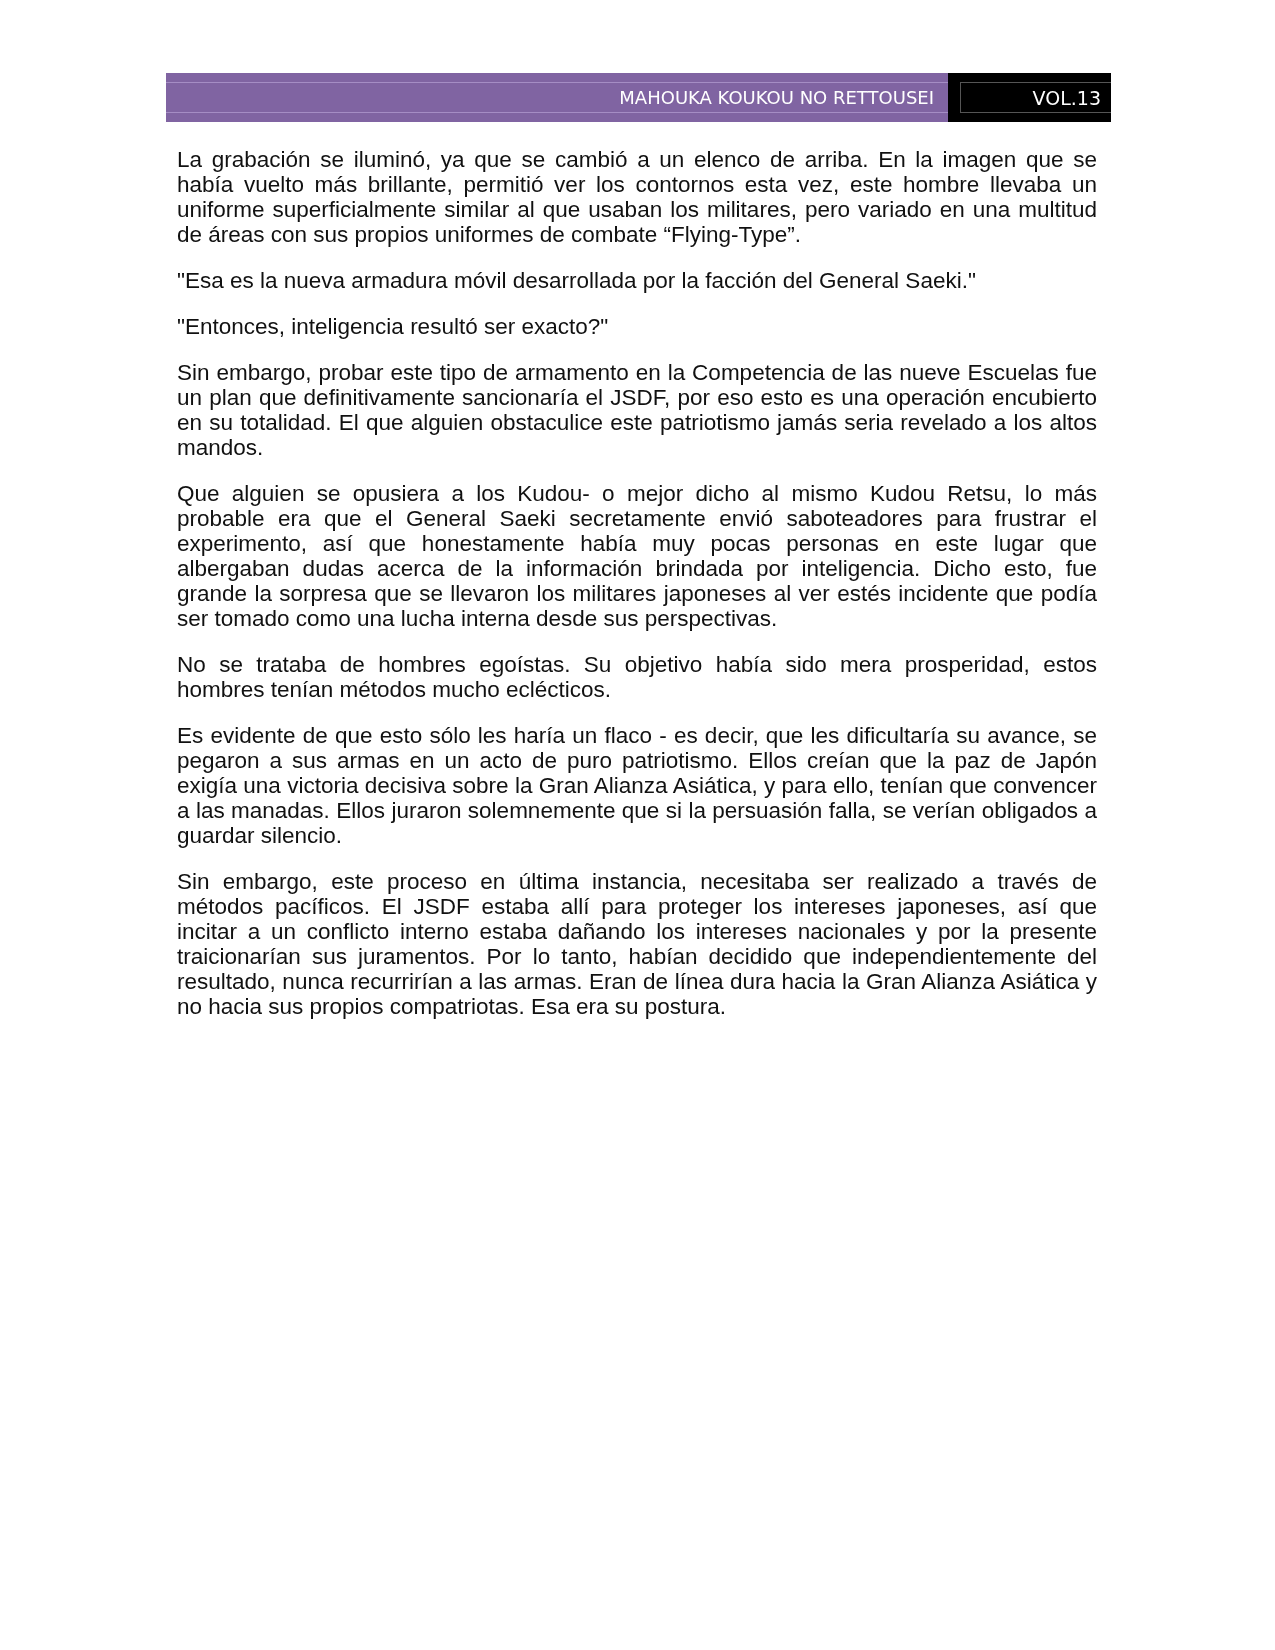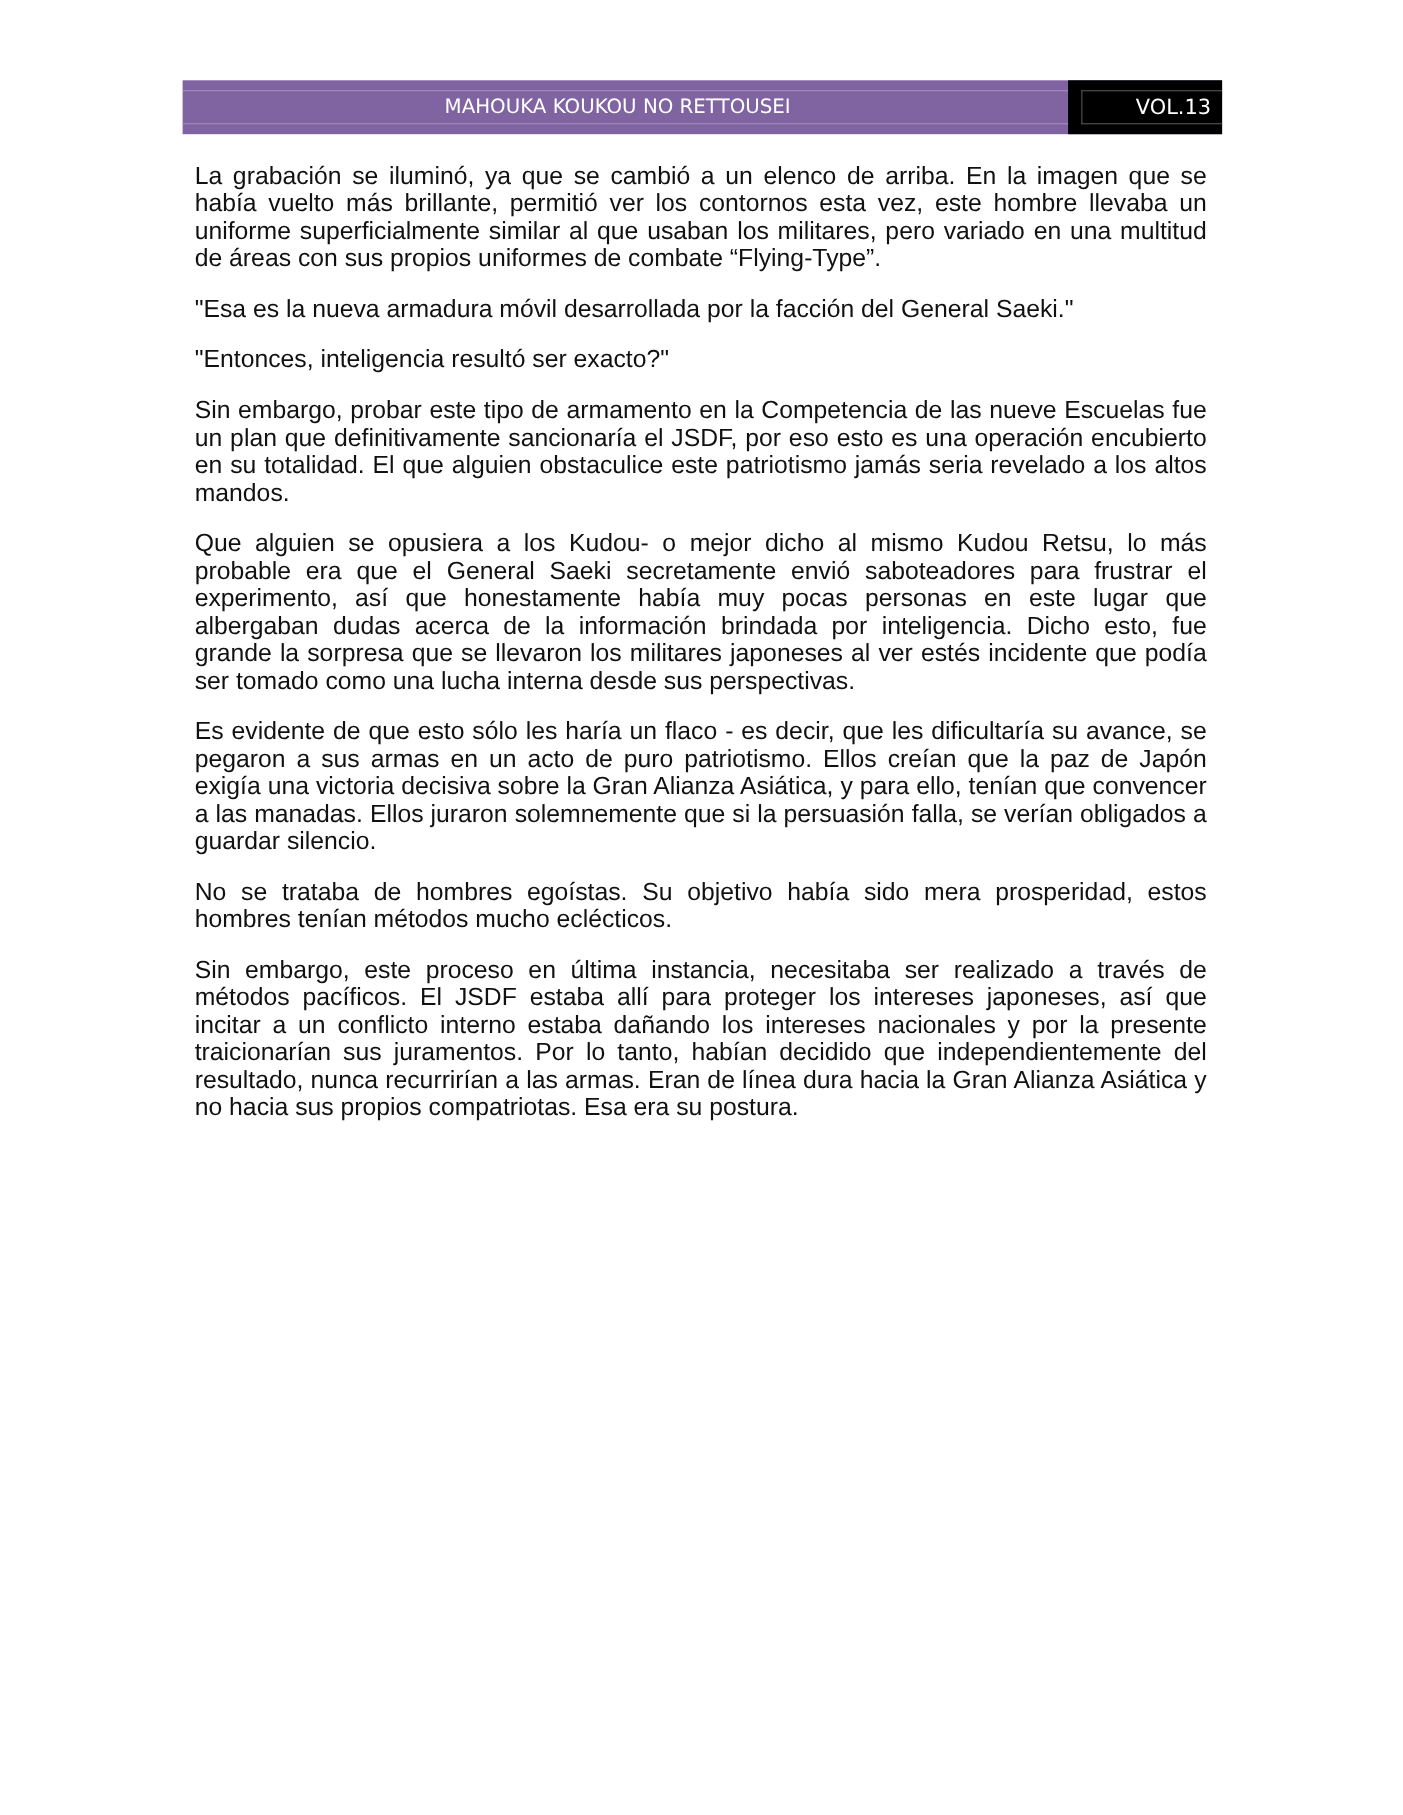--- a/index.html
+++ b/index.html
@@ -2,30 +2,30 @@
 <html><head>
   <meta charset="utf-8">
   <style>
     html, body { margin: 0; padding: 0; background: #ffffff; }
     body { width: 1275px; height: 1650px; position: relative; overflow: hidden; }
     .header {
       position: absolute; left: 166px; top: 73px; width: 945px; height: 49px;
       background: #8064a2; display: flex;
     }
     .header-main {
-      flex: 1; position: relative; display: flex; align-items: center; justify-content: center;
+      flex: 1; position: relative; display: flex; align-items: center; justify-content: flex-end;
       padding-right: 14px;
       border-top: 1px solid #a58dc4; border-bottom: 1px solid #a58dc4;
       margin-top: 9px; margin-bottom: 9px;
     }
     .header-title {
       font-family: "DejaVu Sans", sans-serif; font-size: 18px; color: #ffffff; letter-spacing: 0px;
     }
     .header-vol {
-      width: 140px; background: #000000; display: flex; align-items: center; justify-content: flex-end;
+      width: 163px; background: #000000; display: flex; align-items: center; justify-content: flex-end;
       position: relative; padding-right: 10px; box-sizing: border-box;
     }
     .header-vol::before {
       content: ""; position: absolute; left: 12px; top: 9px; right: 0; bottom: 9px;
       border-top: 1px solid #555; border-bottom: 1px solid #555; border-left: 1px solid #555;
     }
     .header-vol-text {
       font-family: "DejaVu Sans", sans-serif; font-size: 19px; color: #ffffff; position: relative;
     }
     .content {
@@ -45,16 +45,16 @@
     <span class="header-vol-text">VOL.13</span>
   </div>
 </div>
 
 <div class="content">
   <p>La grabación se iluminó, ya que se cambió a un elenco de arriba. En la imagen que se había vuelto más brillante, permitió ver los contornos esta vez, este hombre llevaba un uniforme superficialmente similar al que usaban los militares, pero variado en una multitud de áreas con sus propios uniformes de combate “Flying-Type”.</p>
   <p>"Esa es la nueva armadura móvil desarrollada por la facción del General Saeki."</p>
   <p>"Entonces, inteligencia resultó ser exacto?"</p>
   <p>Sin embargo, probar este tipo de armamento en la Competencia de las nueve Escuelas fue un plan que definitivamente sancionaría el JSDF, por eso esto es una operación encubierto en su totalidad. El que alguien obstaculice este patriotismo jamás seria revelado a los altos mandos.</p>
   <p>Que alguien se opusiera a los Kudou- o mejor dicho al mismo Kudou Retsu, lo más probable era que el General Saeki secretamente envió saboteadores para frustrar el experimento, así que honestamente había muy pocas personas en este lugar que albergaban dudas acerca de la información brindada por inteligencia. Dicho esto, fue grande la sorpresa que se llevaron los militares japoneses al ver estés incidente que podía ser tomado como una lucha interna desde sus perspectivas.</p>
+  <p>No se trataba de hombres egoístas. Su objetivo había sido mera prosperidad, estos hombres tenían métodos mucho eclécticos.</p>
   <p>Es evidente de que esto sólo les haría un flaco - es decir, que les dificultaría su avance, se pegaron a sus armas en un acto de puro patriotismo. Ellos creían que la paz de Japón exigía una victoria decisiva sobre la Gran Alianza Asiática, y para ello, tenían que convencer a las manadas. Ellos juraron solemnemente que si la persuasión falla, se verían obligados a guardar silencio.</p>
-  <p>No se trataba de hombres egoístas. Su objetivo había sido mera prosperidad, estos hombres tenían métodos mucho eclécticos.</p>
   <p>Sin embargo, este proceso en última instancia, necesitaba ser realizado a través de métodos pacíficos. El JSDF estaba allí para proteger los intereses japoneses, así que incitar a un conflicto interno estaba dañando los intereses nacionales y por la presente traicionarían sus juramentos. Por lo tanto, habían decidido que independientemente del resultado, nunca recurrirían a las armas. Eran de línea dura hacia la Gran Alianza Asiática y no hacia sus propios compatriotas. Esa era su postura.</p>
 </div>
 
 </body></html>

